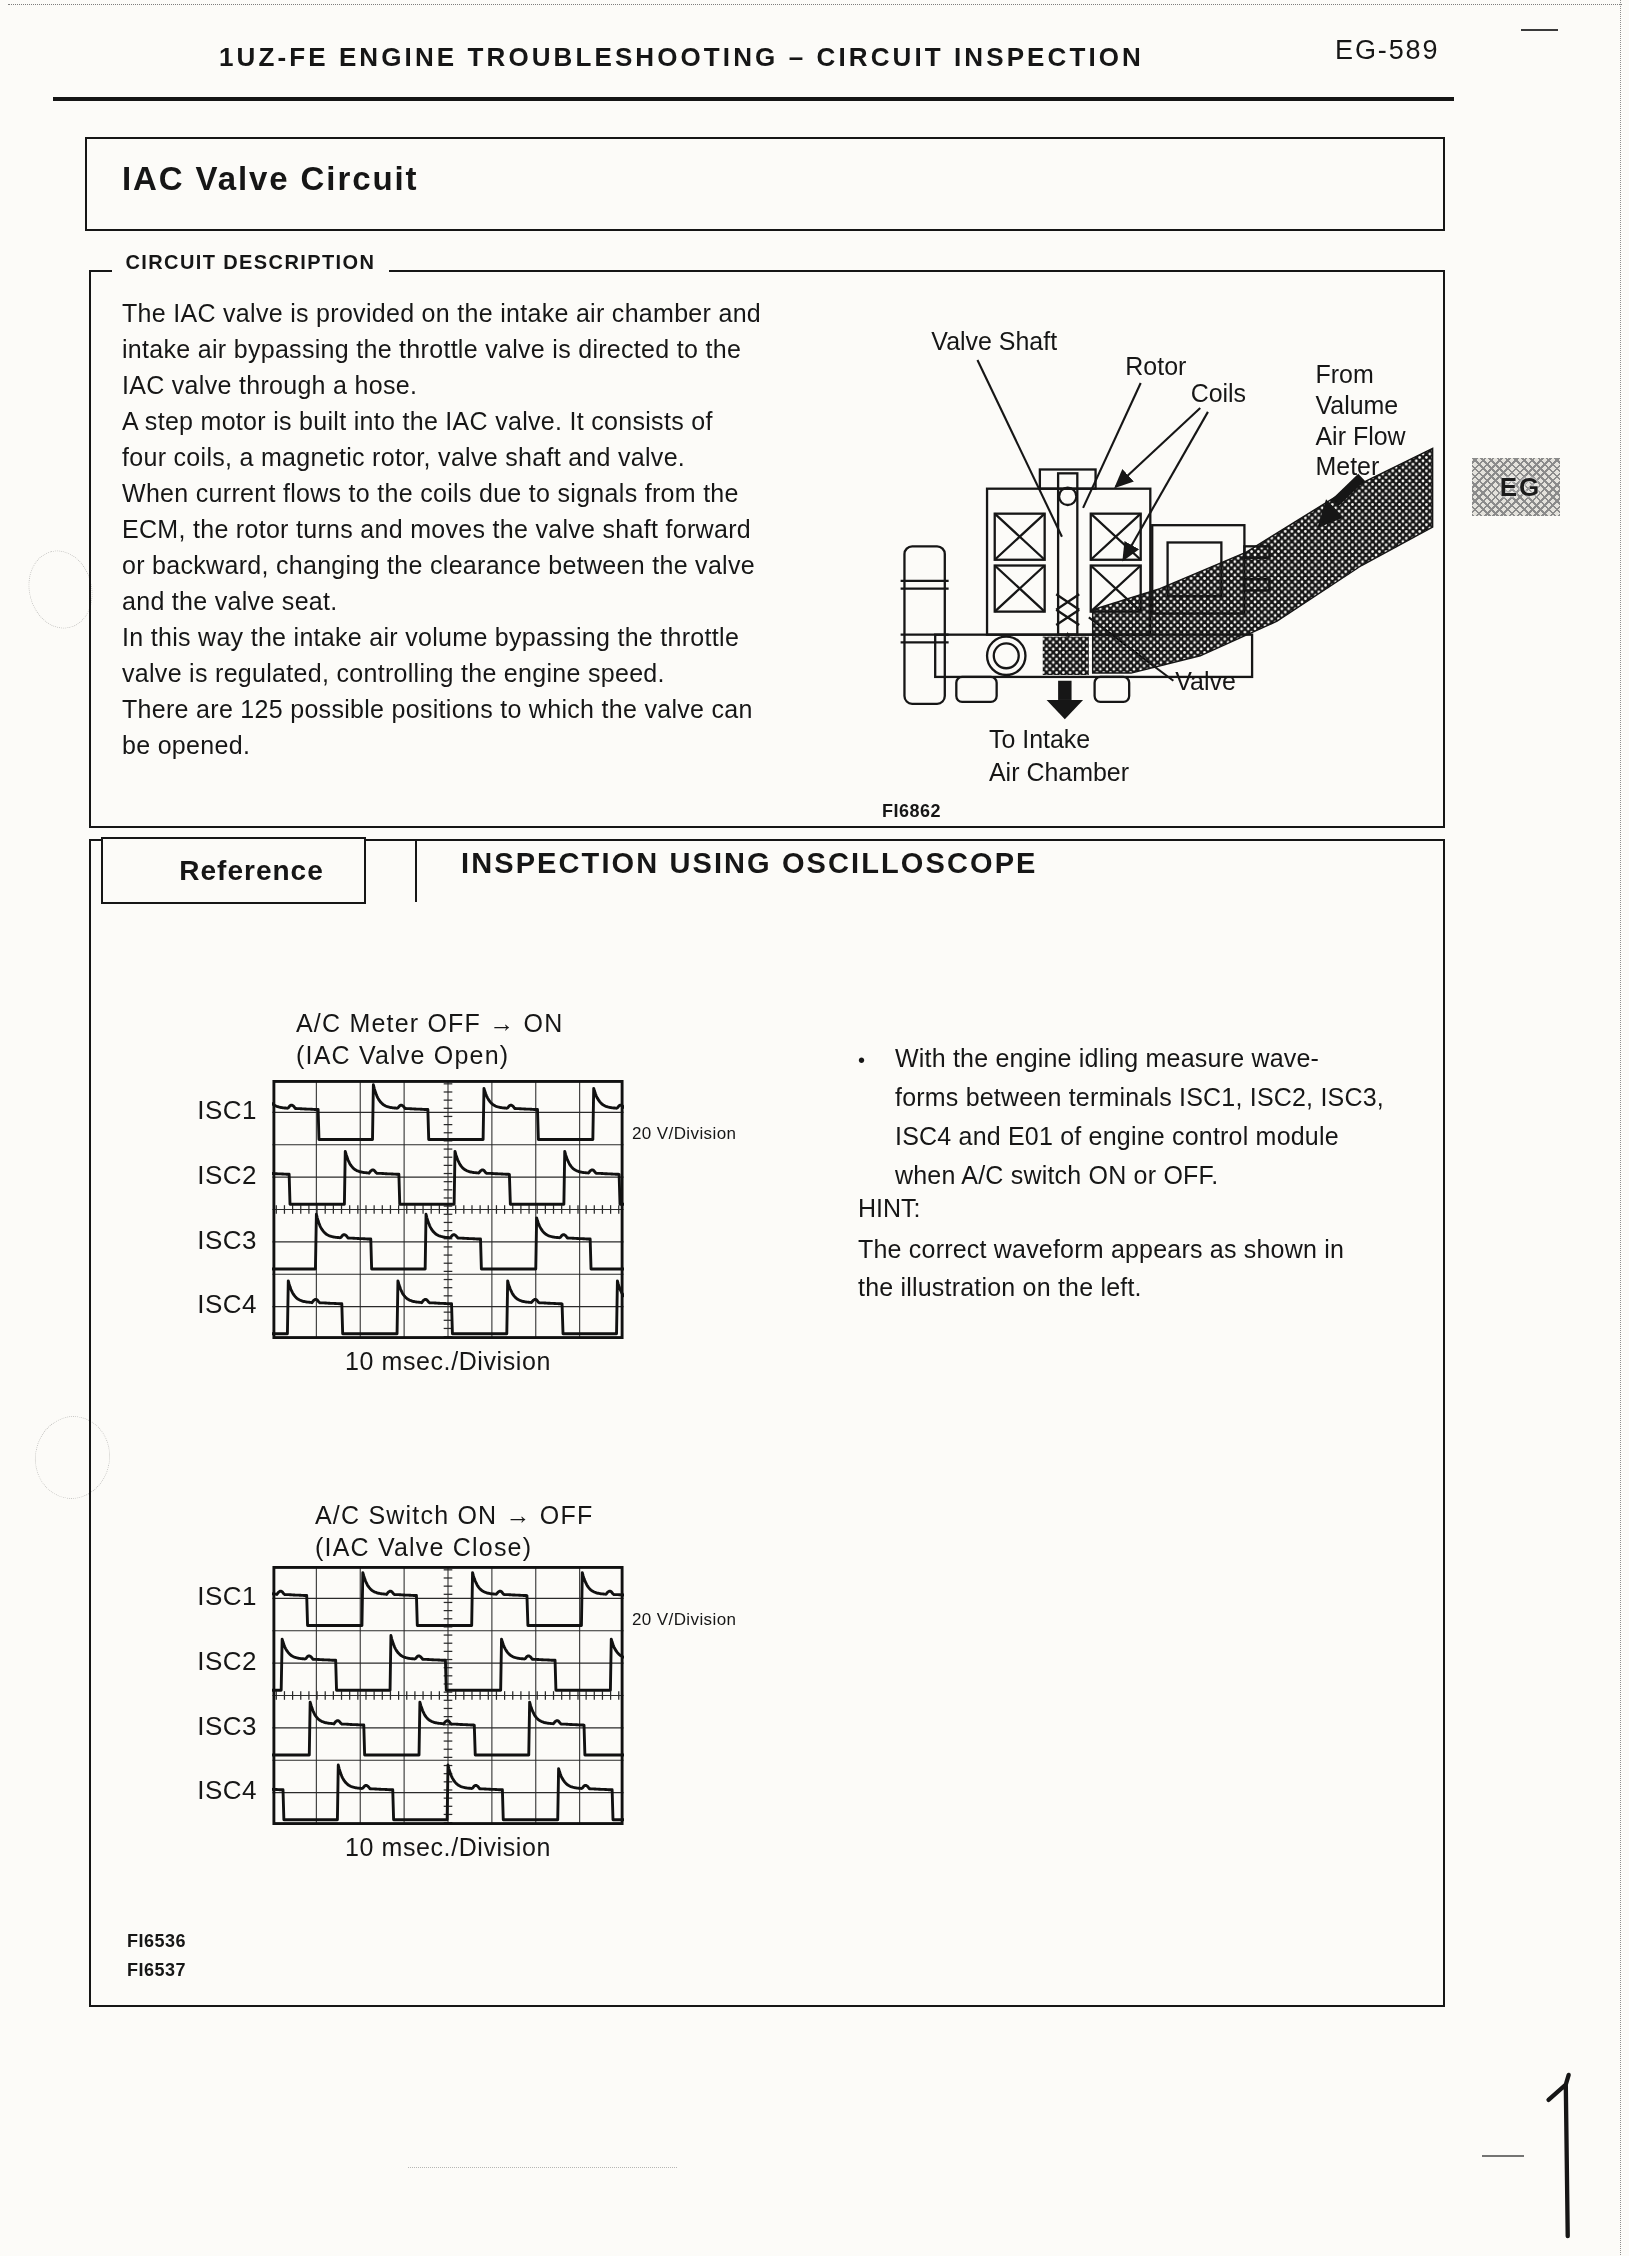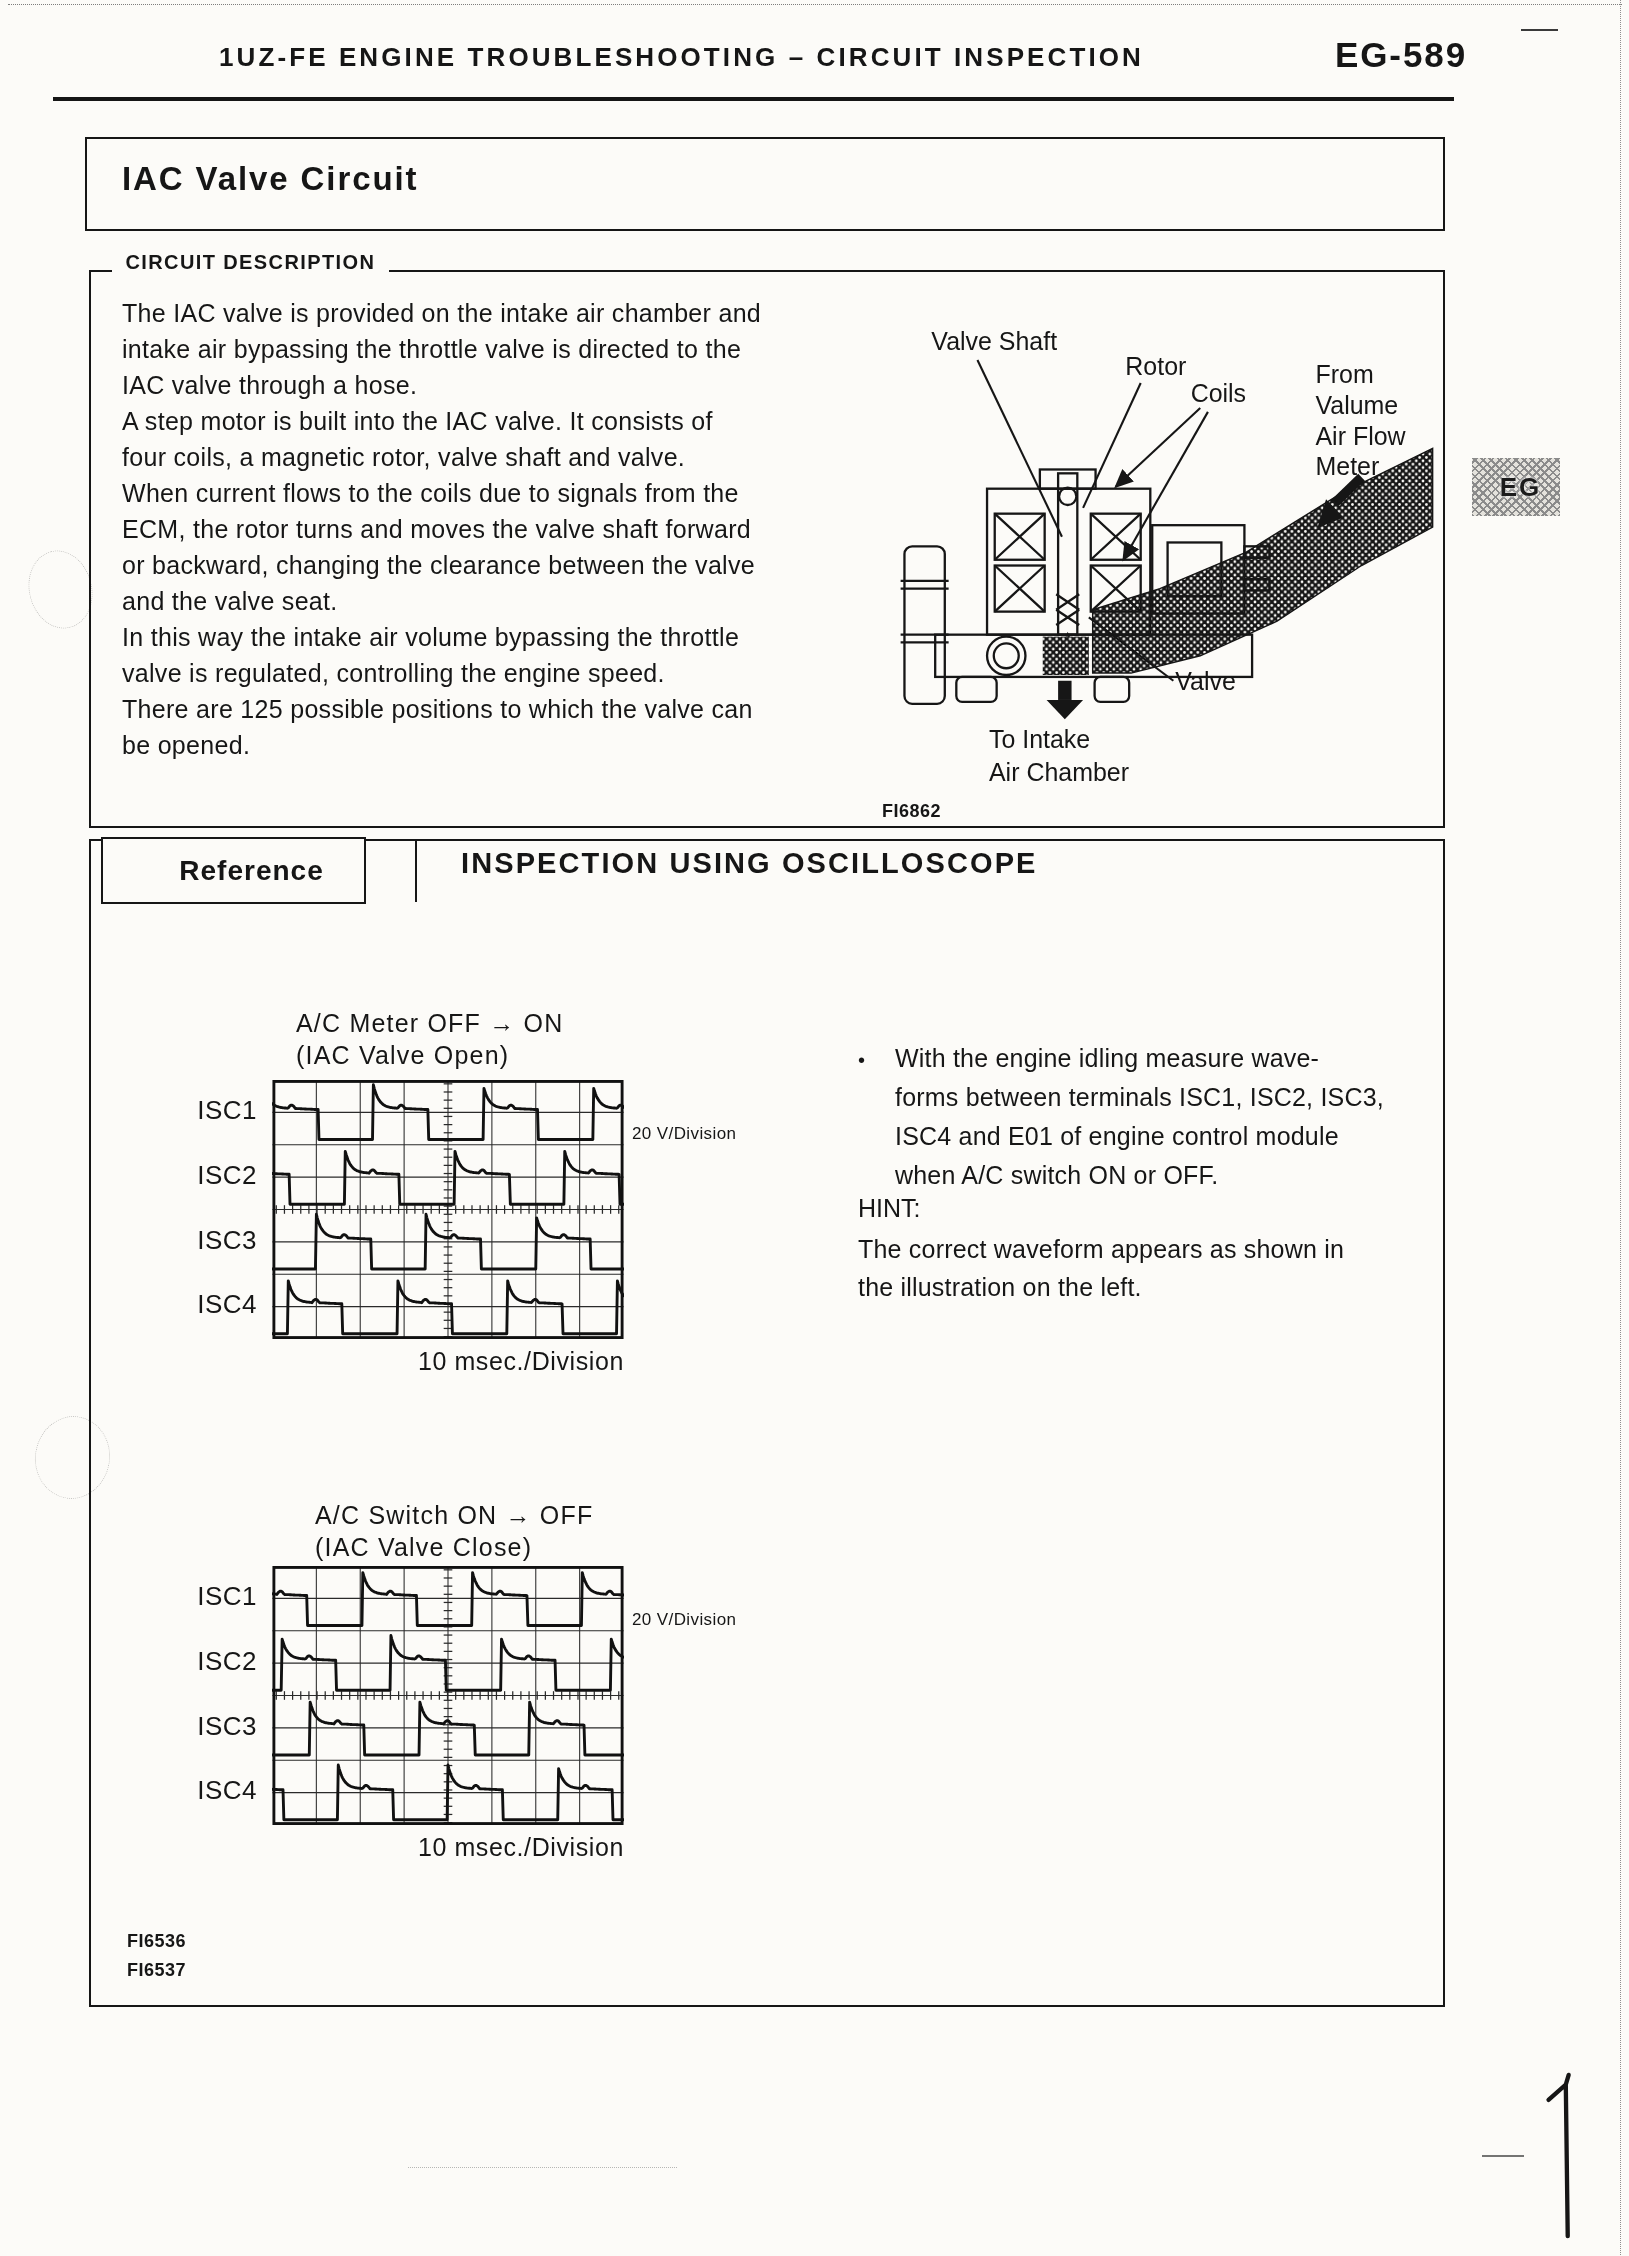--- a/index.html
+++ b/index.html
@@ -2,21 +2,21 @@
 <html><head>
 <meta charset="utf-8">
 <style>
   html,body{margin:0;padding:0;background:#6f6f6f;}
   #page{position:relative;width:1629px;height:2257px;background:#fcfbf8;
         font-family:"Liberation Sans",sans-serif;color:#161616;overflow:hidden;}
   .abs{position:absolute;}
   .nw{white-space:nowrap;}
   
   .hdr-title{left:219px;top:42px;font-size:26px;font-weight:bold;letter-spacing:3.1px;}
-  .hdr-page{left:1335px;top:35px;font-size:35px;font-weight:bold;letter-spacing:1.9px;}
+  .hdr-page{left:1335px;top:35px;font-size:27px;font-weight:normal;letter-spacing:1.9px;}
   .hdr-rule{left:53px;top:97px;width:1401px;height:3.8px;background:#161616;}
   
   .title-box{left:85px;top:137px;width:1356px;height:90px;border:2.9px solid #161616;}
   .title-text{left:35px;top:21px;font-size:33px;font-weight:bold;letter-spacing:1.9px;}
   
   .cd-box{left:89px;top:270px;width:1352px;height:554px;
           border:2.9px solid #161616;}
   .cd-head{left:21px;top:-21px;background:#fcfbf8;padding:0 13.4px;
            font-size:20px;font-weight:bold;letter-spacing:1.4px;}
   .cd-text{left:31px;top:23px;font-size:25px;line-height:36px;letter-spacing:0.3px;}
@@ -36,21 +36,21 @@
   .ref-tab{left:101px;top:837px;width:261px;height:63px;border:2.9px solid #161616;
            background:#fcfbf8;display:flex;align-items:center;justify-content:center;}
   .ref-tab span{font-size:28px;font-weight:bold;letter-spacing:1px;margin-left:36px;}
   .ref-div{left:415px;top:839px;width:0;height:63px;border-left:2.9px solid #161616;}
   .ref-head{left:461px;top:847px;font-size:29px;font-weight:bold;letter-spacing:2.1px;}
   
   .scope-title{font-size:25px;line-height:32px;letter-spacing:1.2px;}
   .scope-grid{width:352px;height:259px;}
   .isc{width:88px;text-align:right;font-size:26px;letter-spacing:0.5px;}
   .ylab{font-size:17px;letter-spacing:0.4px;}
-  .xlab{width:352px;text-align:right;font-size:25px;letter-spacing:0.6px;}
+  .xlab{width:352px;text-align:center;font-size:25px;letter-spacing:0.6px;}
   
   .bullet-char{font-size:20px;}
   .btext{font-size:25px;line-height:39px;letter-spacing:0.2px;}
   .htext{font-size:25px;line-height:38px;letter-spacing:0.2px;}
   .hint-label{font-size:25px;text-align:center;}
   
   .dot-top{left:7.7px;top:3.8px;width:1614px;border-top:1.9px dotted #555;opacity:.75;}
   .dot-right{left:1620px;top:0;height:2257px;border-left:1.9px dotted #555;opacity:.65;}
   .dash{background:#3a3a3a;height:1.9px;}
   .dotrow{border-top:1.9px dotted #8a8a8a;opacity:.6;}

